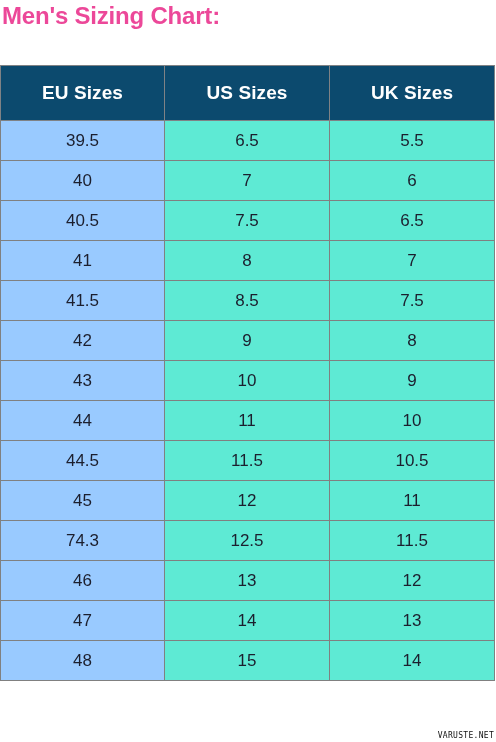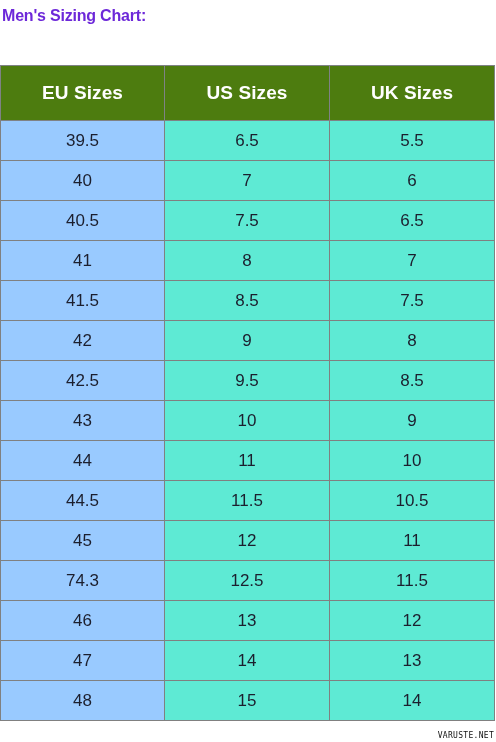--- a/index.html
+++ b/index.html
@@ -13,23 +13,23 @@
     position: relative;
     overflow: hidden;
     font-family: "Liberation Sans", sans-serif;
     -webkit-font-smoothing: antialiased;
   }
 
   #page-title {
     position: absolute;
     left: 2px;
     top: 3px;
-    font-size: 16px;
+    font-size: 24px;
     font-weight: bold;
-    color: #6d28d9;
+    color: #ec4899;
     letter-spacing: -0.2px;
     line-height: 26px;
     white-space: nowrap;
   }
 
   #size-table-wrap {
     position: absolute;
     left: 0px;
     top: 65px;
     width: 494px;
@@ -39,21 +39,21 @@
     border-collapse: collapse;
     width: 494px;
     table-layout: fixed;
   }
 
   table.size-table col.c1 { width: 164px; }
   table.size-table col.c2 { width: 165px; }
   table.size-table col.c3 { width: 165px; }
 
   table.size-table th {
-    background: #4d7c0f;
+    background: #0c4a6e;
     color: #ffffff;
     font-size: 19px;
     font-weight: bold;
     height: 54px;
     text-align: center;
     vertical-align: middle;
     border: 1px solid #7f8285;
     padding: 0;
     letter-spacing: 0.1px;
   }
@@ -131,25 +131,20 @@
           <td class="eu-cell">41.5</td>
           <td>8.5</td>
           <td>7.5</td>
         </tr>
         <tr>
           <td class="eu-cell">42</td>
           <td>9</td>
           <td>8</td>
         </tr>
         <tr>
-          <td class="eu-cell">42.5</td>
-          <td>9.5</td>
-          <td>8.5</td>
-        </tr>
-        <tr>
           <td class="eu-cell">43</td>
           <td>10</td>
           <td>9</td>
         </tr>
         <tr>
           <td class="eu-cell">44</td>
           <td>11</td>
           <td>10</td>
         </tr>
         <tr>

